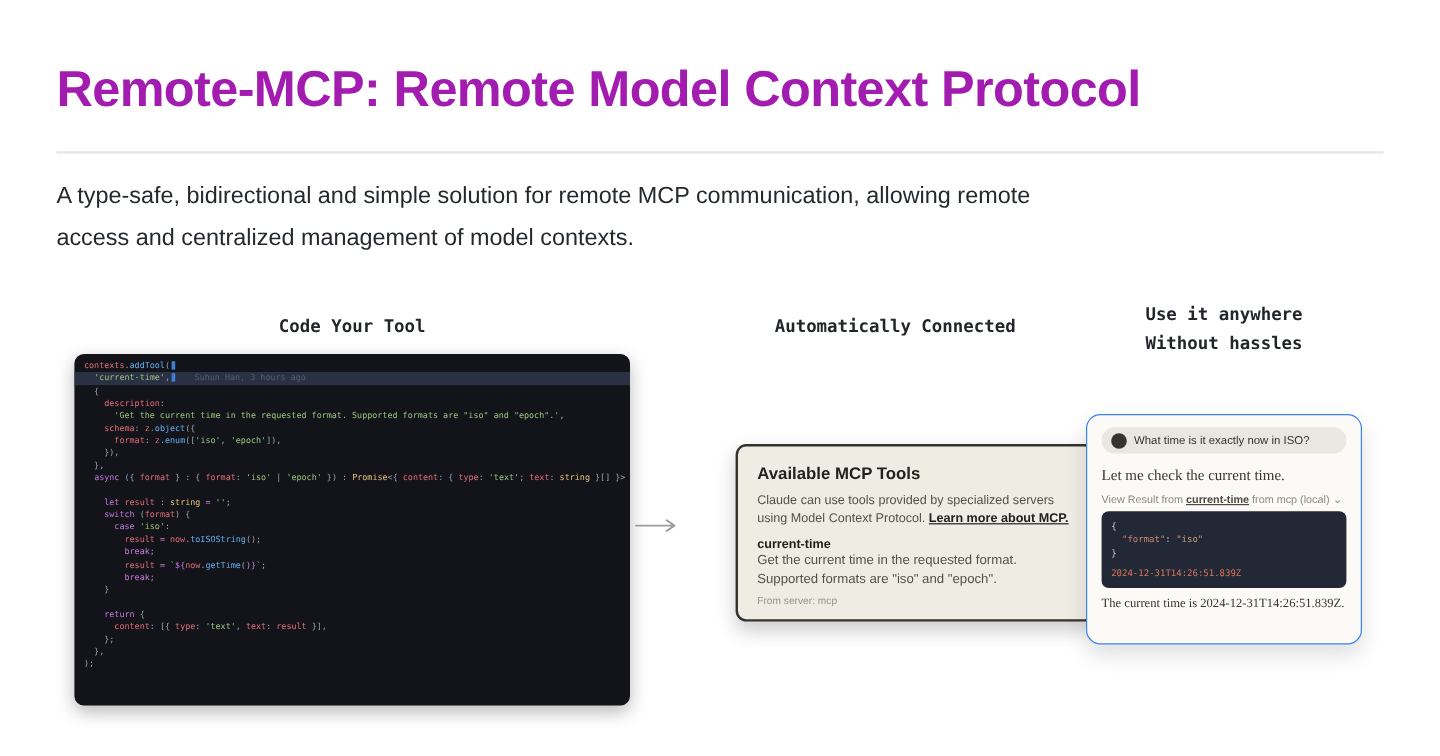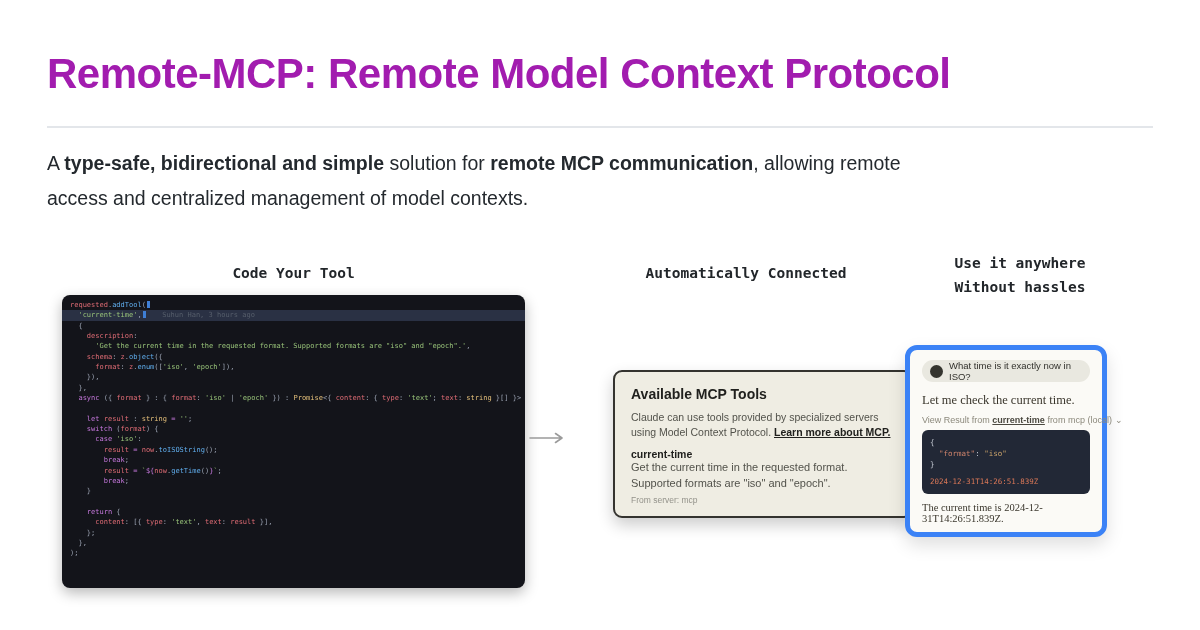--- a/index.html
+++ b/index.html
@@ -5,21 +5,21 @@
   * { margin:0; padding:0; box-sizing:border-box; }
   html,body { width:1200px; height:630px; background:#ffffff; overflow:hidden;
               font-family:"Liberation Sans", sans-serif; position:relative; }
 
   
   .title { position:absolute; left:47px; top:50px; font-size:42px; font-weight:700;
            color:#a21caf; letter-spacing:-0.5px; white-space:nowrap; }
   .hr { position:absolute; left:47px; top:126px; width:1106px; height:2px; background:#e3e6ea; }
   .intro { position:absolute; left:47px; top:146px; width:1060px; font-size:19.5px;
            line-height:35px; color:#24292e; }
-  .intro strong { font-weight:700; }
+  .intro strong { font-weight:400; }
 
   
   .colhead { position:absolute; font-family:"DejaVu Sans Mono","Liberation Mono",monospace;
              font-size:14.5px; font-weight:700; color:#22262a; text-align:center; }
   #head-left  { left:62px;  top:265px; width:463px; }
   #head-mid   { left:596px; top:265px; width:300px; }
   #head-right { left:905px; top:251px; width:230px; line-height:24px; }
 
   
   .editor { position:absolute; left:62px; top:295px; width:463px; height:293px;
@@ -44,22 +44,22 @@
                 background:#efede3; border:2px solid #34332f; border-radius:9px;
                 box-shadow:0 7px 16px rgba(0,0,0,.2); padding:14px 16px;margin-left:48px; }
   .tc-title { font-size:14px; font-weight:700; color:#21211e; }
   .tc-desc { margin-top:8px; font-size:10.5px; line-height:1.45; color:#52524b; }
   .tc-link { font-weight:700; text-decoration:underline; color:#21211e; cursor:pointer; }
   .tc-tool { margin-top:8px; font-size:10.5px; font-weight:700; color:#21211e; }
   .tc-tooldesc { font-size:11px; line-height:1.4; color:#52524b; }
   .tc-src { margin-top:4px; font-size:8.5px; color:#93928a; }
 
   
-  .chat-card { position:absolute; left:905px; top:345px; width:202px; height:192px;
-               background:#fbfaf6; border:5px solid #3b82f6; border-radius:12px;
+  .chat-card { position:absolute; left:905px; top:345px; width:230px; height:192px;
+               background:#fbfaf6; border:1px solid #3b82f6; border-radius:12px;
                box-shadow:0 8px 18px rgba(0,0,0,.13); padding:10px 12px; }
   .user-row { display:flex; align-items:center; gap:6px; background:#e9e8e0;
               border-radius:11px; padding:4px 8px; height:22px; }
   .avatar { width:13px; height:13px; border-radius:50%; background:#35352f; flex:none; }
   .user-text { font-size:9.5px; color:#33322d; }
   .assist-intro { margin-top:11px; font-family:"Liberation Serif", serif;
                   font-size:12.5px; color:#3a362c; }
   .toggle { margin-top:7px; font-size:9px; color:#8c897c; white-space:nowrap; cursor:pointer; }
   .tool-ref { color:#4b4940; font-weight:700; text-decoration:underline; }
   .chev { margin-left:3px; }
@@ -84,21 +84,21 @@
 
 <div class="colhead" id="head-left">Code Your Tool</div>
 <div class="colhead" id="head-mid">Automatically Connected</div>
 <div class="colhead" id="head-right">
   <div>Use it anywhere</div>
   <div>Without hassles</div>
 </div>
 
 <div class="editor">
   <div id="code-lines">
-      <div class="cl"><span class="tv">requested</span><span class="tp">.</span><span class="tf">addTool</span><span class="tp">(</span><span class="cursor"></span></div>
+      <div class="cl"><span class="tv">contexts</span><span class="tp">.</span><span class="tf">addTool</span><span class="tp">(</span><span class="cursor"></span></div>
       <div class="cl hl"><span class="tp">  </span><span class="ts">'current-time'</span><span class="tp">,</span><span class="cursor"></span><span class="blame">Suhun Han, 3 hours ago</span></div>
       <div class="cl"><span class="tp">  {</span></div>
       <div class="cl"><span class="tp">    </span><span class="tv">description</span><span class="tp">:</span></div>
       <div class="cl"><span class="tp">      </span><span class="ts">'Get the current time in the requested format. Supported formats are "iso" and "epoch".'</span><span class="tp">,</span></div>
       <div class="cl"><span class="tp">    </span><span class="tv">schema</span><span class="tp">: </span><span class="tv">z</span><span class="tp">.</span><span class="tf">object</span><span class="tp">({</span></div>
       <div class="cl"><span class="tp">      </span><span class="tv">format</span><span class="tp">: </span><span class="tv">z</span><span class="tp">.</span><span class="tf">enum</span><span class="tp">([</span><span class="ts">'iso'</span><span class="tp">, </span><span class="ts">'epoch'</span><span class="tp">]),</span></div>
       <div class="cl"><span class="tp">    }),</span></div>
       <div class="cl"><span class="tp">  },</span></div>
       <div class="cl"><span class="tp">  </span><span class="tk">async</span><span class="tp"> ({ </span><span class="tv">format</span><span class="tp"> } : { </span><span class="tv">format</span><span class="tp">: </span><span class="ts">'iso'</span><span class="tp"> | </span><span class="ts">'epoch'</span><span class="tp"> }) : </span><span class="ty">Promise</span><span class="tp">&lt;{ </span><span class="tv">content</span><span class="tp">: { </span><span class="tv">type</span><span class="tp">: </span><span class="ts">'text'</span><span class="tp">; </span><span class="tv">text</span><span class="tp">: </span><span class="ty">string</span><span class="tp"> }[] }&gt; </span></div>
       <div class="cl"></div>

